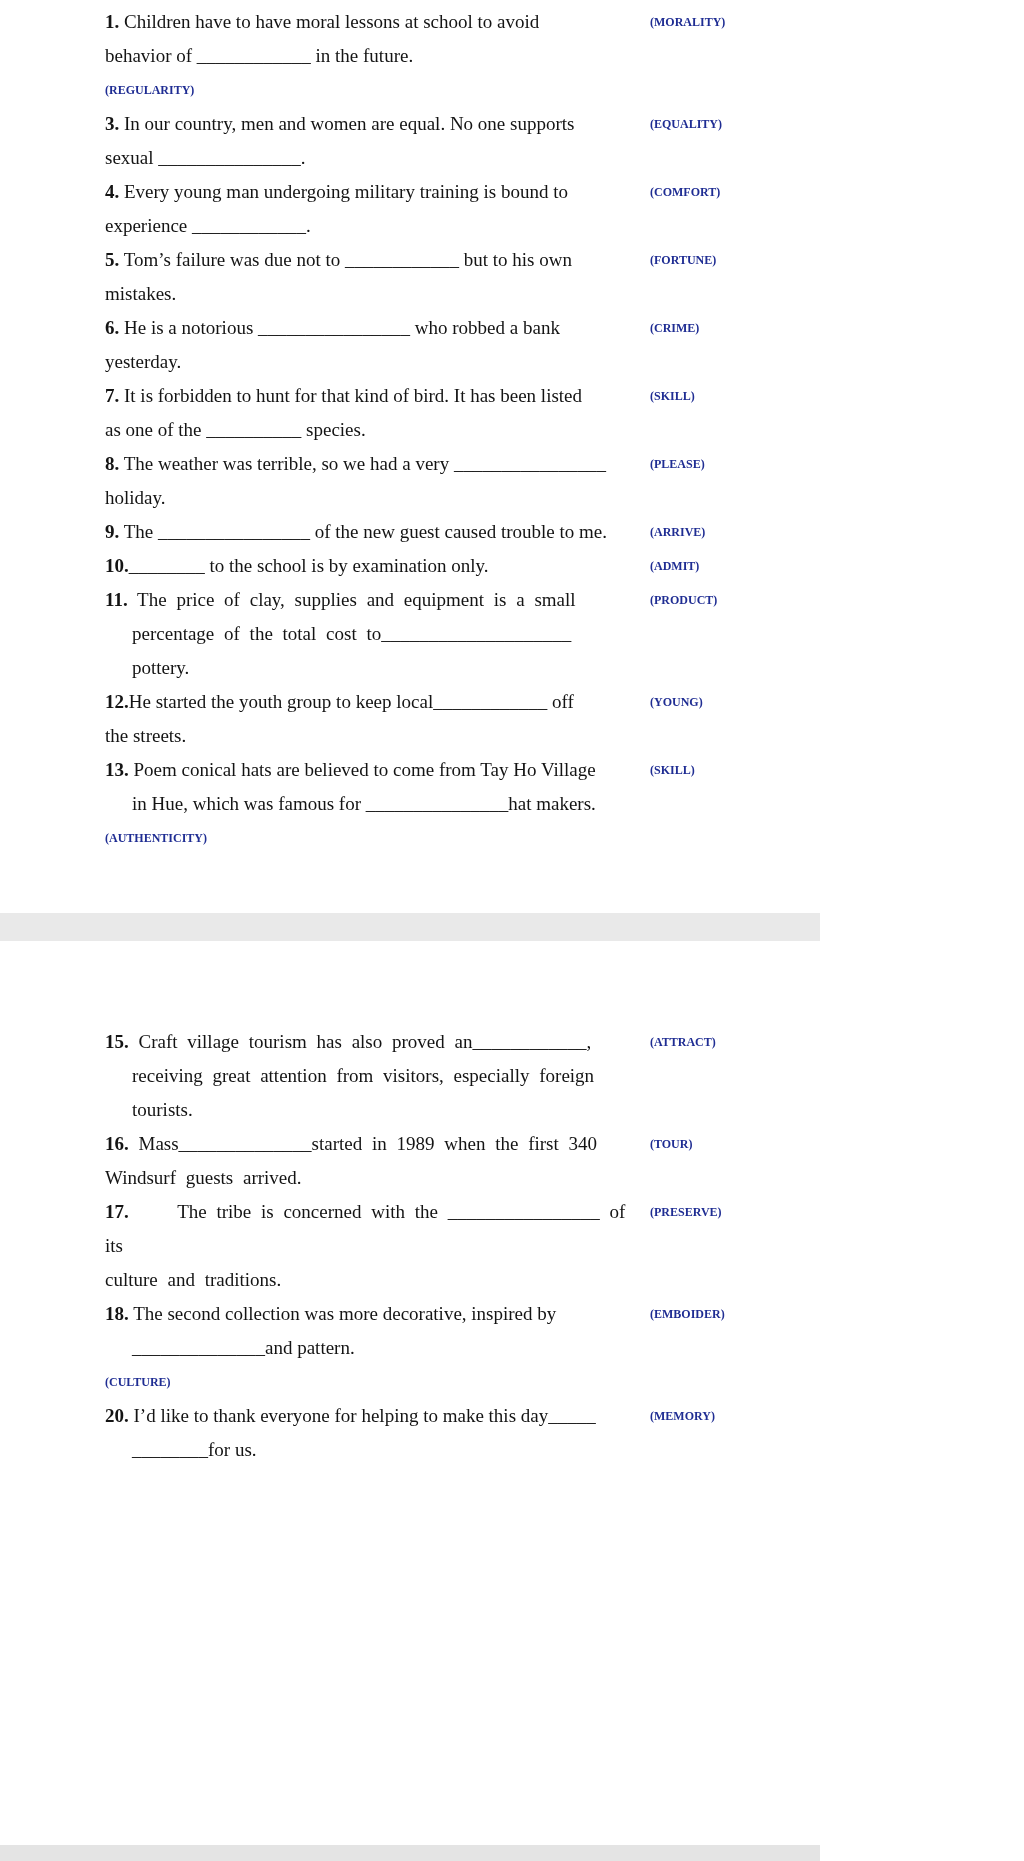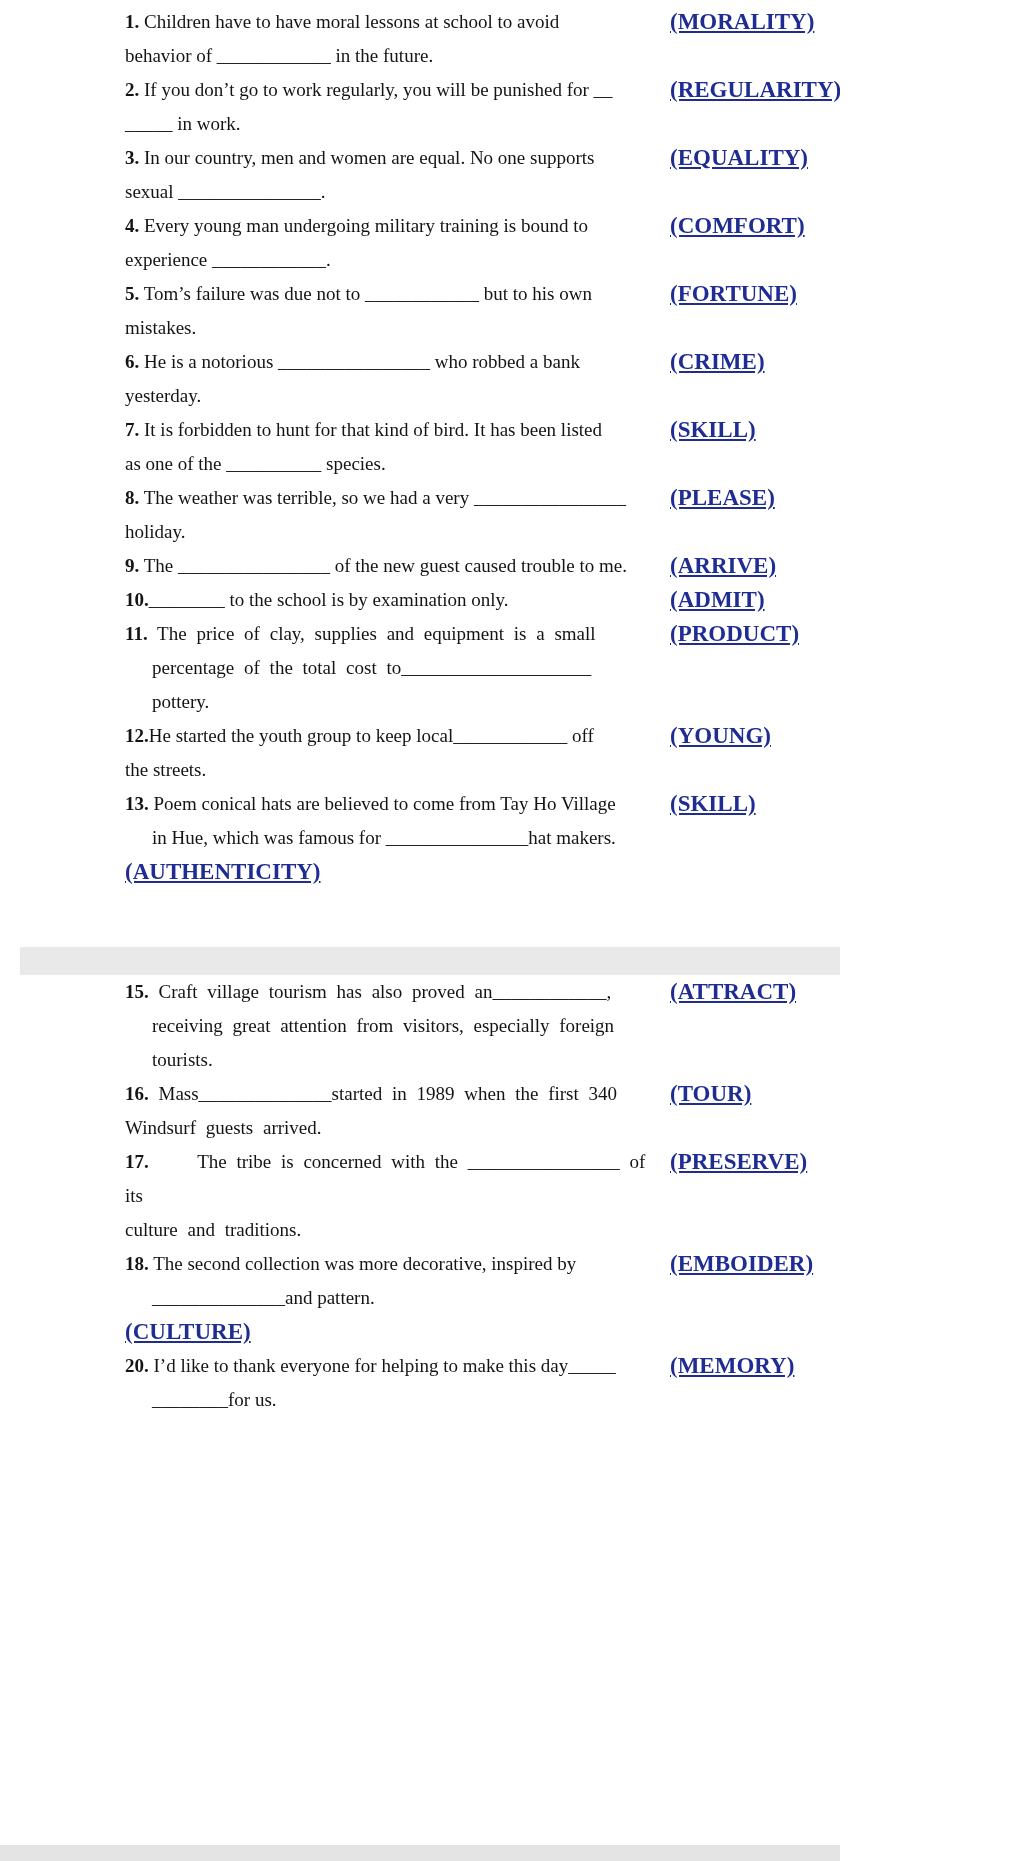--- a/index.html
+++ b/index.html
@@ -7,46 +7,44 @@
     width: 1024px;
     background: #ffffff;
     font-family: "Liberation Serif", "DejaVu Serif", serif;
   }
   .page {
     position: relative;
     width: 820px;
     height: 1861px;
     background: var(--page-bg, #ffffff);
     overflow: hidden;
-    padding-left: 20px;
   }
   .list { padding-left: 105px; }
   .list1 { padding-top: 5px; }
-  .list2 { }
+  .list2 { margin-top: 84px; }
   .item {
     display: grid;
     grid-template-columns: 545px auto;
     align-items: start;
   }
   .sentence {
     font-size: 19px;
     line-height: 34px;
     color: var(--text-color, #141414);
   }
   .sentence .num { font-weight: bold; }
   .sentence .txt { white-space: pre-wrap; }
   .sentence.hang { padding-left: 27px; text-indent: -27px; }
   .sentence.stretch { word-spacing: 5px; }
   .cue {
-    font-size: 23px;
+    font-size: 12px;
     line-height: 34px;
     font-weight: bold;
     color: var(--cue-color, #1f2d93);
     white-space: nowrap;
-    text-decoration: underline;
   }
   .page-break {
     margin-top: 58px;
     height: 28px;
     width: 1024px;
     background: var(--band-color, #e9e9e9);
   }
   .bottom-band {
     position: absolute;
     left: 0; right: 0; bottom: 0;
@@ -61,22 +59,20 @@
 
   <div class="list list1">
 
     <div class="item">
       <div class="sentence"><span class="num">1.</span><span class="txt"> Children have to have moral lessons at school to avoid
 behavior of ____________ in the future.</span></div>
       <div class="cue">(MORALITY)</div>
     </div>
 
     <div class="item">
-      <div class="sentence"><span class="num">2.</span><span class="txt"> If you don’t go to work regularly, you will be punished for __
-_____ in work.</span></div>
       <div class="cue">(REGULARITY)</div>
     </div>
 
     <div class="item">
       <div class="sentence"><span class="num">3.</span><span class="txt"> In our country, men and women are equal. No one supports
 sexual _______________.</span></div>
       <div class="cue">(EQUALITY)</div>
     </div>
 
     <div class="item">

